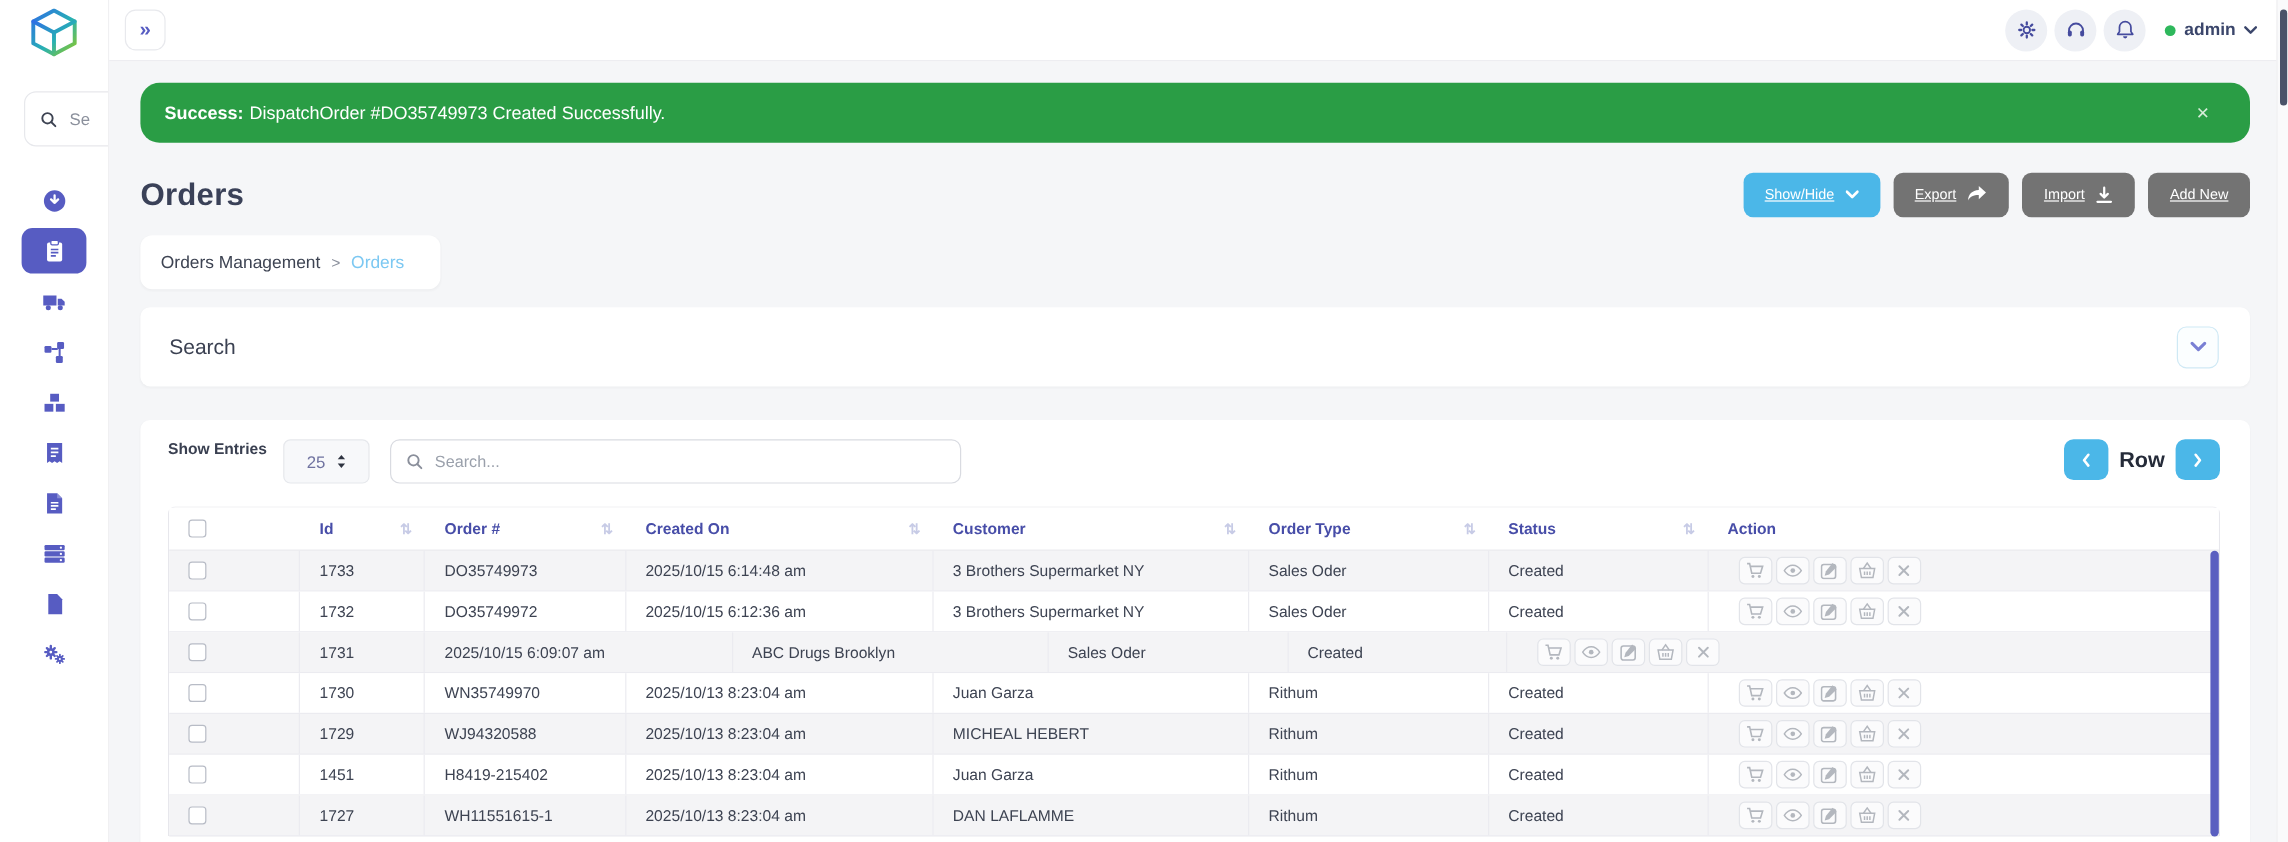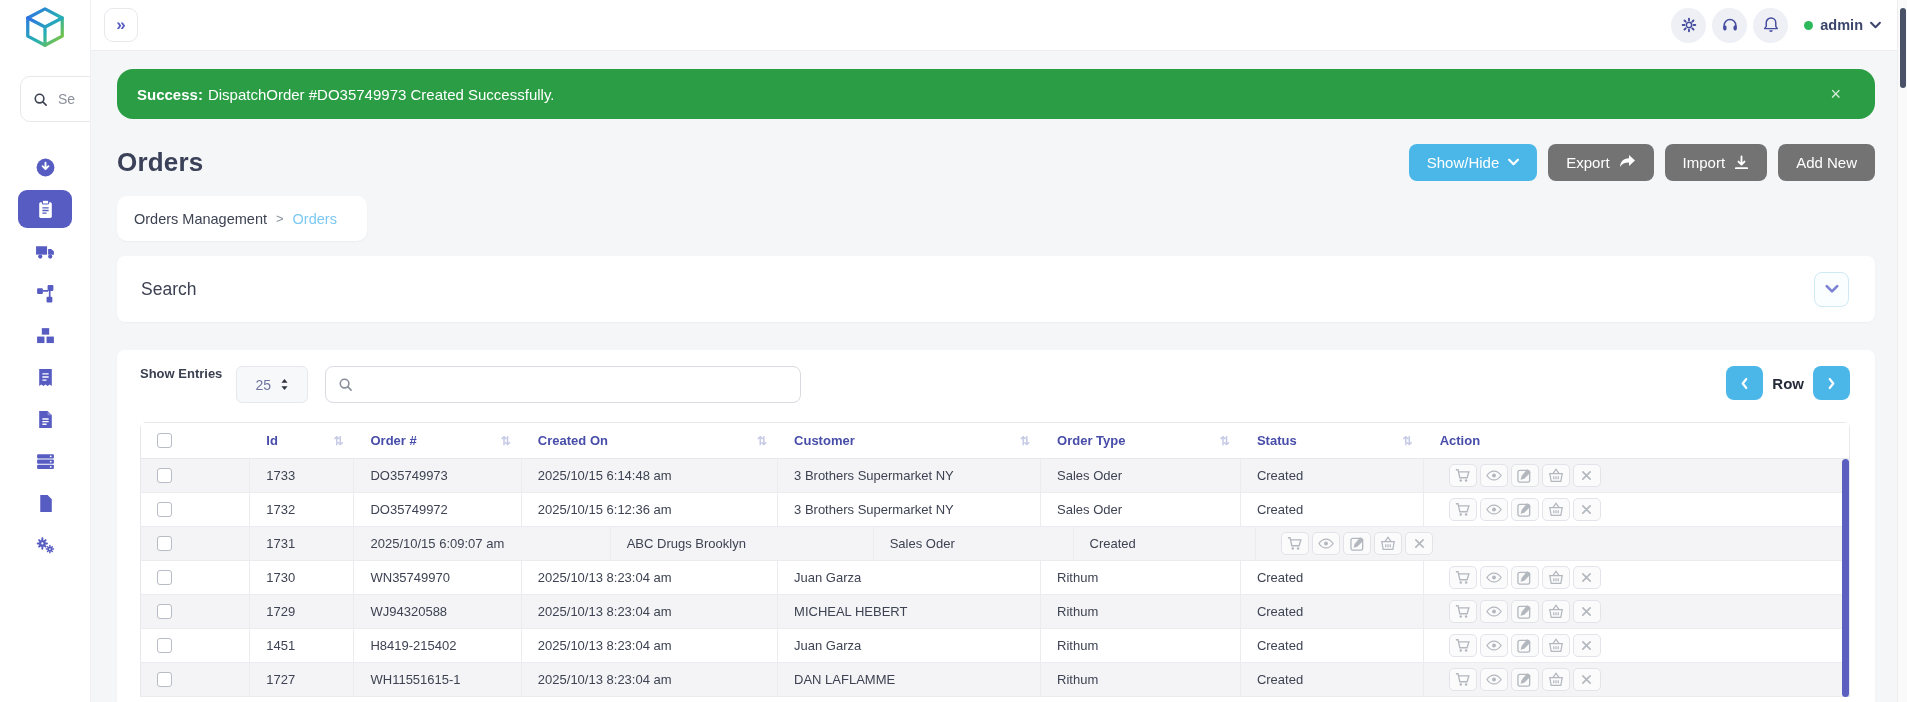--- a/index.html
+++ b/index.html
@@ -27,21 +27,21 @@
 
   .content { padding:18px 32px 0 26px; flex:1; display:flex; flex-direction:column; }
 
   .banner { height:50px; border-radius:16px; background:#2a9d45; color:#fff; display:flex; align-items:center; padding:0 34px 0 20px; font-size:15px; flex:0 0 50px; }
   .banner b { margin-right:5px; }
   .banner-close { margin-left:auto; color:#d7ecd9; font-size:18px; cursor:pointer; line-height:1; }
 
   .page-head { margin-top:24px; display:flex; align-items:center; height:38px; }
   .page-title { font-size:26px; font-weight:bold; color:#3a4158; letter-spacing:.2px; }
   .head-buttons { margin-left:auto; display:flex; gap:11px; }
-  .btn { height:37px; border:none; border-radius:8px; color:#fff; font-size:15px; font-family:inherit; padding:0 18px; display:flex; align-items:center; gap:9px; cursor:pointer; }
+  .btn { height:37px; border:none; border-radius:8px; color:#fff; font-size:12px; font-family:inherit; padding:0 18px; display:flex; align-items:center; gap:9px; cursor:pointer;text-decoration:underline; }
   .btn-blue { background:#4bb7e8; }
   .btn-indigo { background:#737373; }
 
   .breadcrumb-card { margin-top:15px; width:fit-content; height:45px; background:#fff; border-radius:10px; display:flex; align-items:center; padding:0 30px 0 17px; font-size:14.5px; box-shadow:0 1px 2px rgba(40,40,60,.04); }
   .crumb-parent { color:#3d4352; }
   .crumb-sep { color:#8a8f9c; margin:0 9px; font-size:13px; }
   .crumb-current { color:#7cc8f2; cursor:pointer; }
 
   .search-card { margin-top:15px; height:66px; background:#fff; border-radius:8px; display:flex; align-items:center; padding:0 26px 0 24px; flex:0 0 66px; box-shadow:0 1px 2px rgba(40,40,60,.04); }
   .search-title { font-size:17.5px; color:#3b4152; font-weight:500; }
@@ -49,21 +49,21 @@
 
   .table-card { margin-top:28px; background:#fff; border-radius:8px 8px 0 0; padding:16px 25px 0 23px; flex:1; box-shadow:0 1px 2px rgba(40,40,60,.04); }
   .controls { display:flex; align-items:flex-start; height:37px; }
   .entries-label { font-size:13px; font-weight:bold; color:#3a4051; margin-right:14px; }
   .entries-select { width:72px; height:37px; background:#f7f8fa; border:1px solid #e6e8ec; border-radius:6px; display:flex; align-items:center; justify-content:center; gap:9px; font-size:14px; color:#7073a0; cursor:pointer; }
   .tbl-search { margin-left:17px; width:476px; height:37px; border:1px solid #d9dbe1; border-radius:8px; background:#fff; display:flex; align-items:center; padding:0 12px; gap:9px; }
   .tbl-search input { border:none; outline:none; flex:1; font-size:13.5px; font-family:inherit; color:#3d4352; background:transparent; }
   .tbl-search input::placeholder { color:#9aa0ab; }
   .pager { margin-left:auto; display:flex; align-items:center; gap:9px; }
   .pager-btn { width:37px; height:34px; border-radius:8px; background:#4bb7e8; border:none; display:flex; align-items:center; justify-content:center; cursor:pointer; }
-  .pager-label { font-size:15px; font-weight:600; color:#252b39; }
+  .pager-label { font-size:18px; font-weight:600; color:#252b39; }
 
   .table-wrap { margin-top:19px; border:1px solid #e7e7ec; border-bottom:none; border-radius:6px 6px 0 0; position:relative; }
   .t-head { display:flex; height:36px; align-items:center; background:#fff; border-bottom:1px solid #e7e7ec; }
   .t-head .th { display:flex; align-items:center; font-size:13px; font-weight:bold; color:#474da8; padding-left:16px; height:100%; }
   .sort { margin-left:auto; margin-right:11px; color:#c7cbe6; font-size:12px; }
   .t-row { display:flex; height:34px; align-items:center; font-size:13px; color:#3d4352; border-bottom:1px solid #ebebf0; background:#fff; }
   .t-row:nth-child(odd) { background:#f4f4f6; }
   .td { padding-left:16px; height:100%; display:flex; align-items:center; border-right:1px solid #ebebf0; overflow:hidden; white-space:nowrap; }
   .td:last-child { border-right:none; }
   .c0{width:6.4%;} .c1{width:6.1%;} .c2{width:9.8%;} .c3{width:15%;} .c4{width:15.4%;} .c5{width:11.7%;} .c6{width:10.7%;} .c7{width:24.9%;}
@@ -269,20 +269,21 @@
           <svg width="9" height="13" viewBox="0 0 10 14" fill="#2e3340">
               <path d="M5 1l3.4 4H1.6z"></path>
               <path d="M5 13L1.6 9h6.8z"></path>
             </svg>
         </div>
         <div class="tbl-search">
           <svg width="15" height="15" viewBox="0 0 16 16" fill="none" stroke="#8a8f9b" stroke-width="1.7">
               <circle cx="7" cy="7" r="4.6"></circle>
               <path d="M10.5 10.5L14 14" stroke-linecap="round"></path>
             </svg>
+          <input type="text" placeholder="Search..." style="">
         </div>
         <div class="pager">
           <button class="pager-btn">
             <svg width="9" height="13" viewBox="0 0 10 14" fill="none" stroke="#fff" stroke-width="2.4" stroke-linecap="round" stroke-linejoin="round">
                 <path d="M7 2L3 7l4 5"></path>
               </svg>
           </button>
           <span class="pager-label">Row</span>
           <button class="pager-btn">
             <svg width="9" height="13" viewBox="0 0 10 14" fill="none" stroke="#fff" stroke-width="2.4" stroke-linecap="round" stroke-linejoin="round">

